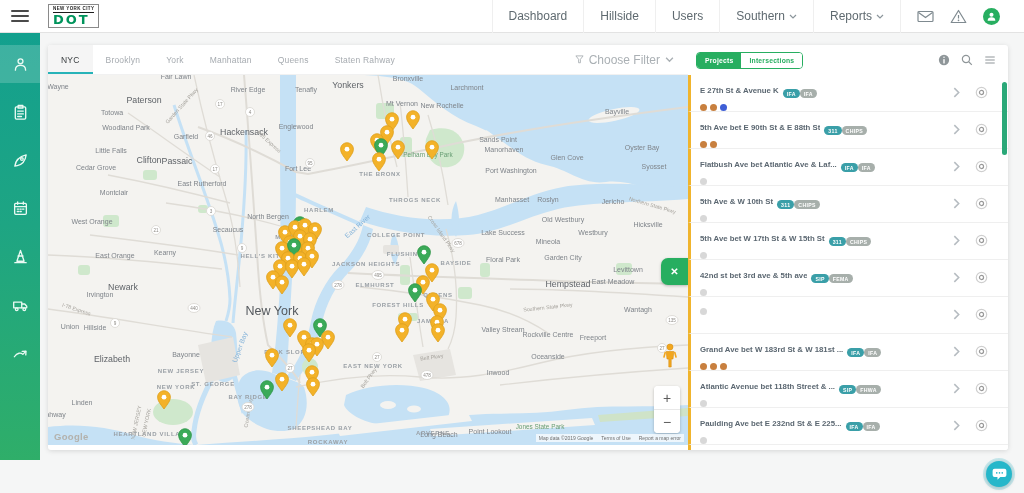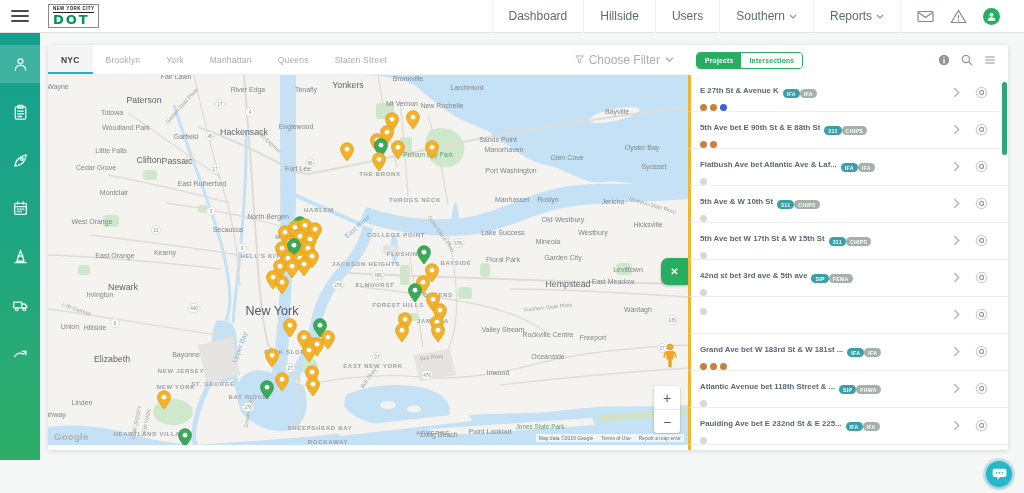--- a/index.html
+++ b/index.html
@@ -33,21 +33,21 @@
     margin-bottom:10px;cursor:pointer}
   .side-item.active{background:rgba(255,255,255,.18)}
   .side-item svg{width:17px;height:17px;stroke:#eafaf3;fill:none;stroke-width:1.4;stroke-linecap:round;stroke-linejoin:round}
 
   
   .card{position:absolute;left:48px;top:45px;width:960px;height:405px;background:#fff;
     border-radius:3px;box-shadow:0 1px 5px rgba(0,0,0,.13);display:flex;overflow:hidden}
   .map-col{width:640px;display:flex;flex-direction:column}
   .map-tabs-row{height:30px;display:flex;align-items:stretch;border-bottom:1px solid #f1f1f1}
   .mtab{display:flex;align-items:center;padding:0 13px;font-size:8.5px;color:#a6abb0;cursor:pointer;letter-spacing:.2px}
-  .mtab.active{color:#3c4043;background:#f5f5f5;box-shadow:inset 0 -2px 0 #27b3b8;font-weight:bold}
+  .mtab.active{color:#3c4043;background:#f5f5f5;box-shadow:inset 0 -2px 0 #27b3b8;font-weight:normal}
   .filter{margin-left:auto;display:flex;align-items:center;gap:5px;padding:0 14px;
     font-size:12px;color:#aab0b4;cursor:pointer}
   .filter svg{width:9px;height:9px}
 
   .map-wrap{position:relative;width:640px;height:370px;overflow:hidden;background:#f4f3f0}
   #map-svg{position:absolute;left:0;top:0;width:640px;height:370px;cursor:grab}
   .mlabel{text-anchor:middle;font-family:"Liberation Sans",sans-serif}
   .ml-town{font-size:7px;fill:#7f848a}
   .ml-city{font-size:8.8px;fill:#5f6368}
   .ml-big{font-size:12.5px;fill:#54585d}
@@ -230,21 +230,21 @@
   <main class="card">
 
     <section class="map-col">
       <div class="map-tabs-row">
         <div id="map-tabs" style="display:flex">
             <div class="mtab active">NYC</div>
             <div class="mtab">Brooklyn</div>
             <div class="mtab">York</div>
             <div class="mtab">Manhattan</div>
             <div class="mtab">Queens</div>
-            <div class="mtab">Staten Street</div>
+            <div class="mtab">Staten Rahway</div>
           </div>
         <div class="filter">
           <svg viewBox="0 0 10 10">
             <path d="M1,1 L9,1 L6,4.8 L6,8.6 L4,8.6 L4,4.8 Z" fill="none" stroke="#aab0b4" stroke-width="1"></path>
           </svg>
           <span>Choose Filter</span>
           <svg width="8" height="5" viewBox="0 0 8 5">
             <path d="M1,1 L4,4 L7,1" fill="none" stroke="#aab0b4" stroke-width="1.2"></path>
           </svg>
         </div>

